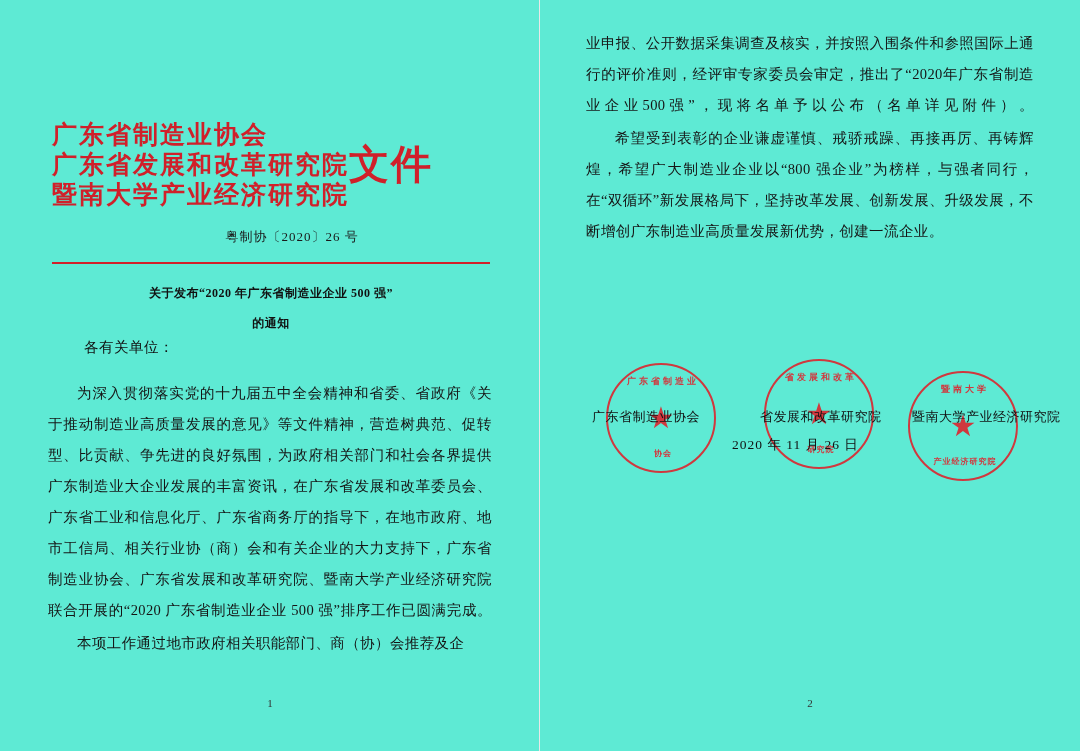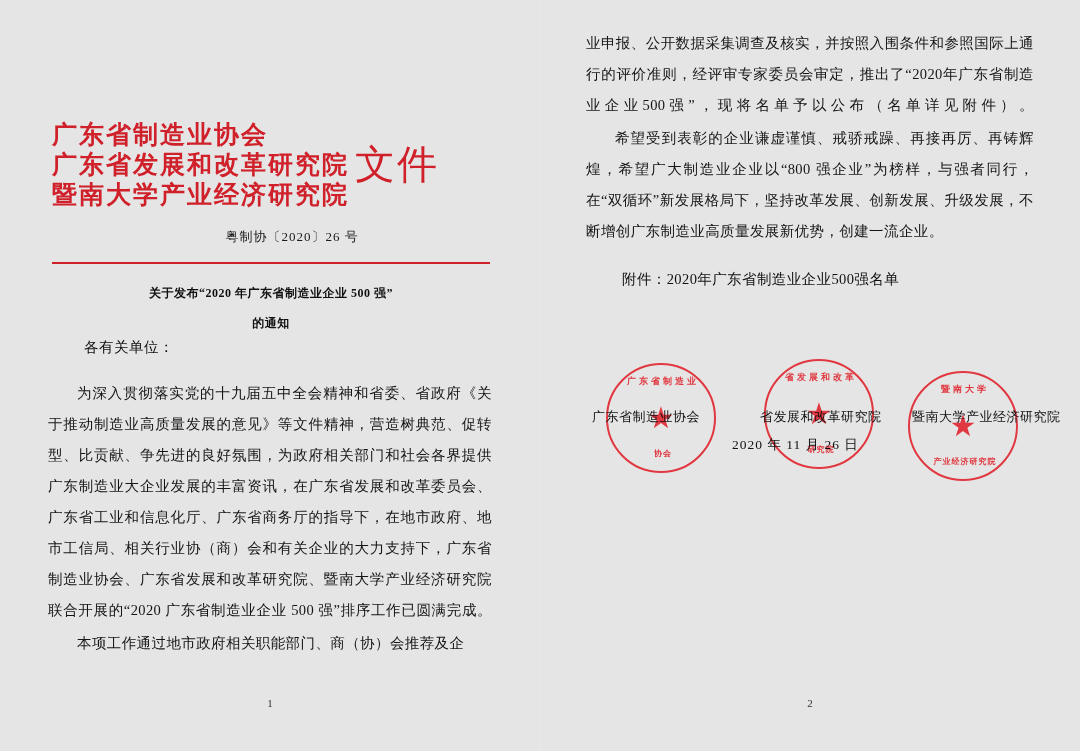--- a/index.html
+++ b/index.html
@@ -17,21 +17,21 @@
     overflow: hidden;
   }
   .doc-spread {
     display: flex;
     width: 1080px;
     height: 751px;
   }
   .page {
     position: relative;
     height: 751px;
-    background: #e5e5e5;
+    background: #5eead4;
   }
   .page-left {
     width: 540px;
     border-right: 1px solid #efefef;
   }
   .page-right {
     width: 540px;
   }
   .page-divider {
     position: absolute;
@@ -57,24 +57,23 @@
     font-weight: bold;
     letter-spacing: 2px;
   }
   .lh-line {
     font-size: 25px;
     line-height: 30px;
     white-space: nowrap;
   }
   .lh-wen {
     color: #d0202a;
-    font-weight: normal;
+    font-weight: bold;
     font-size: 40px;
     line-height: 44px;
-    margin-left: 6px;
     letter-spacing: 2px;
   }
 
   .doc-number {
     position: absolute;
     left: 0;
     top: 228px;
     width: 540px;
     text-align: center;
     font-size: 13px;
@@ -257,21 +256,20 @@
     <div class="page-number">1</div>
   </div>
 
   <div class="page page-right">
 
     <div class="body-right">
       <p class="para">业申报、公开数据采集调查及核实，并按照入围条件和参照国际上通行的评价准则，经评审专家委员会审定，推出了“2020年广东省制造业企业500强”，现将名单予以公布（名单详见附件）。</p>
       <p class="para indent last">希望受到表彰的企业谦虚谨慎、戒骄戒躁、再接再厉、再铸辉煌，希望广大制造业企业以“800 强企业”为榜样，与强者同行，在“双循环”新发展格局下，坚持改革发展、创新发展、升级发展，不断增创广东制造业高质量发展新优势，创建一流企业。</p>
     </div>
 
-    <div class="attachment">附件：2020年广东省制造业企业500强名单</div>
 
     <div class="seal-area">
       <div class="seal seal-1">
         <div class="arc-top">广东省制造业</div>
         <div class="star">★</div>
         <div class="arc-bottom">协会</div>
       </div>
       <div class="seal seal-2">
         <div class="arc-top">省发展和改革</div>
         <div class="star">★</div>

